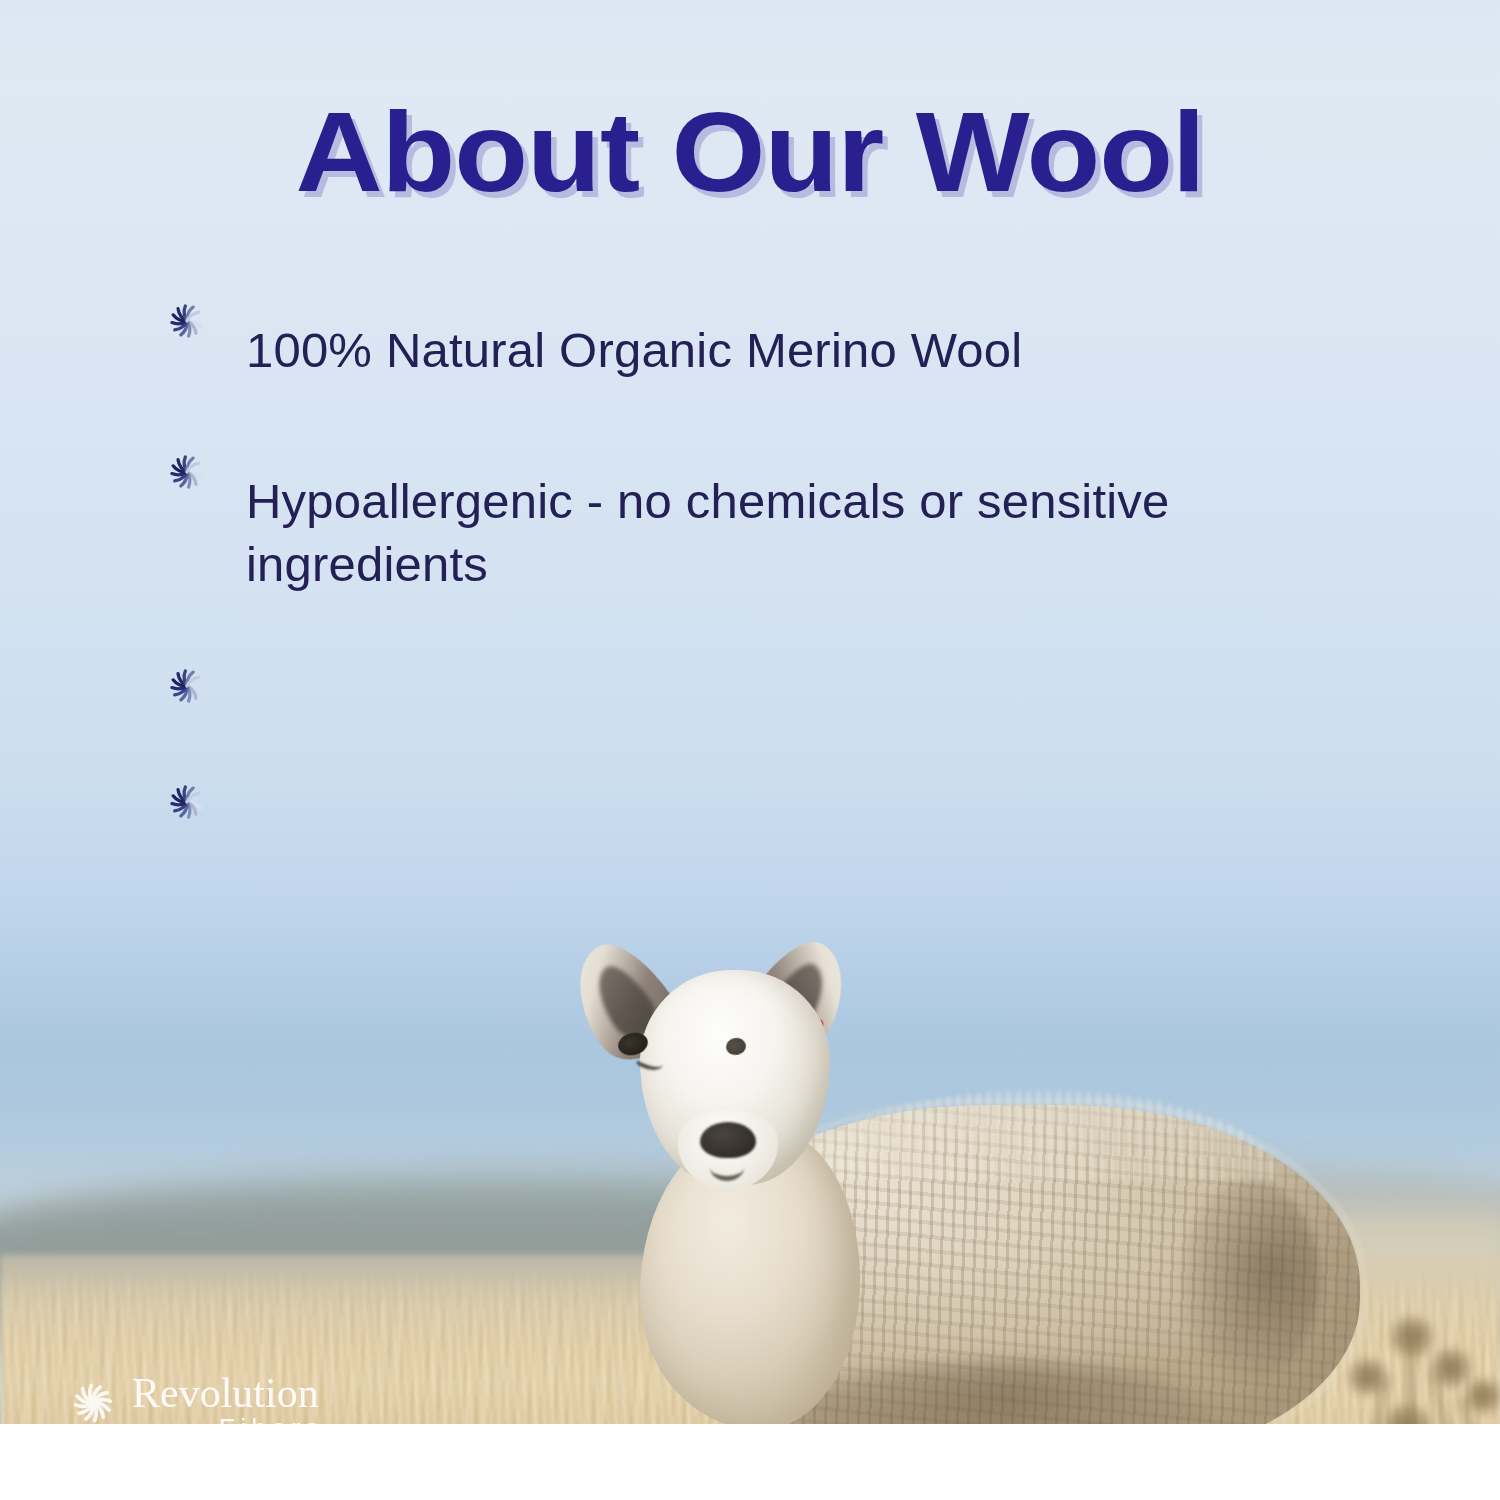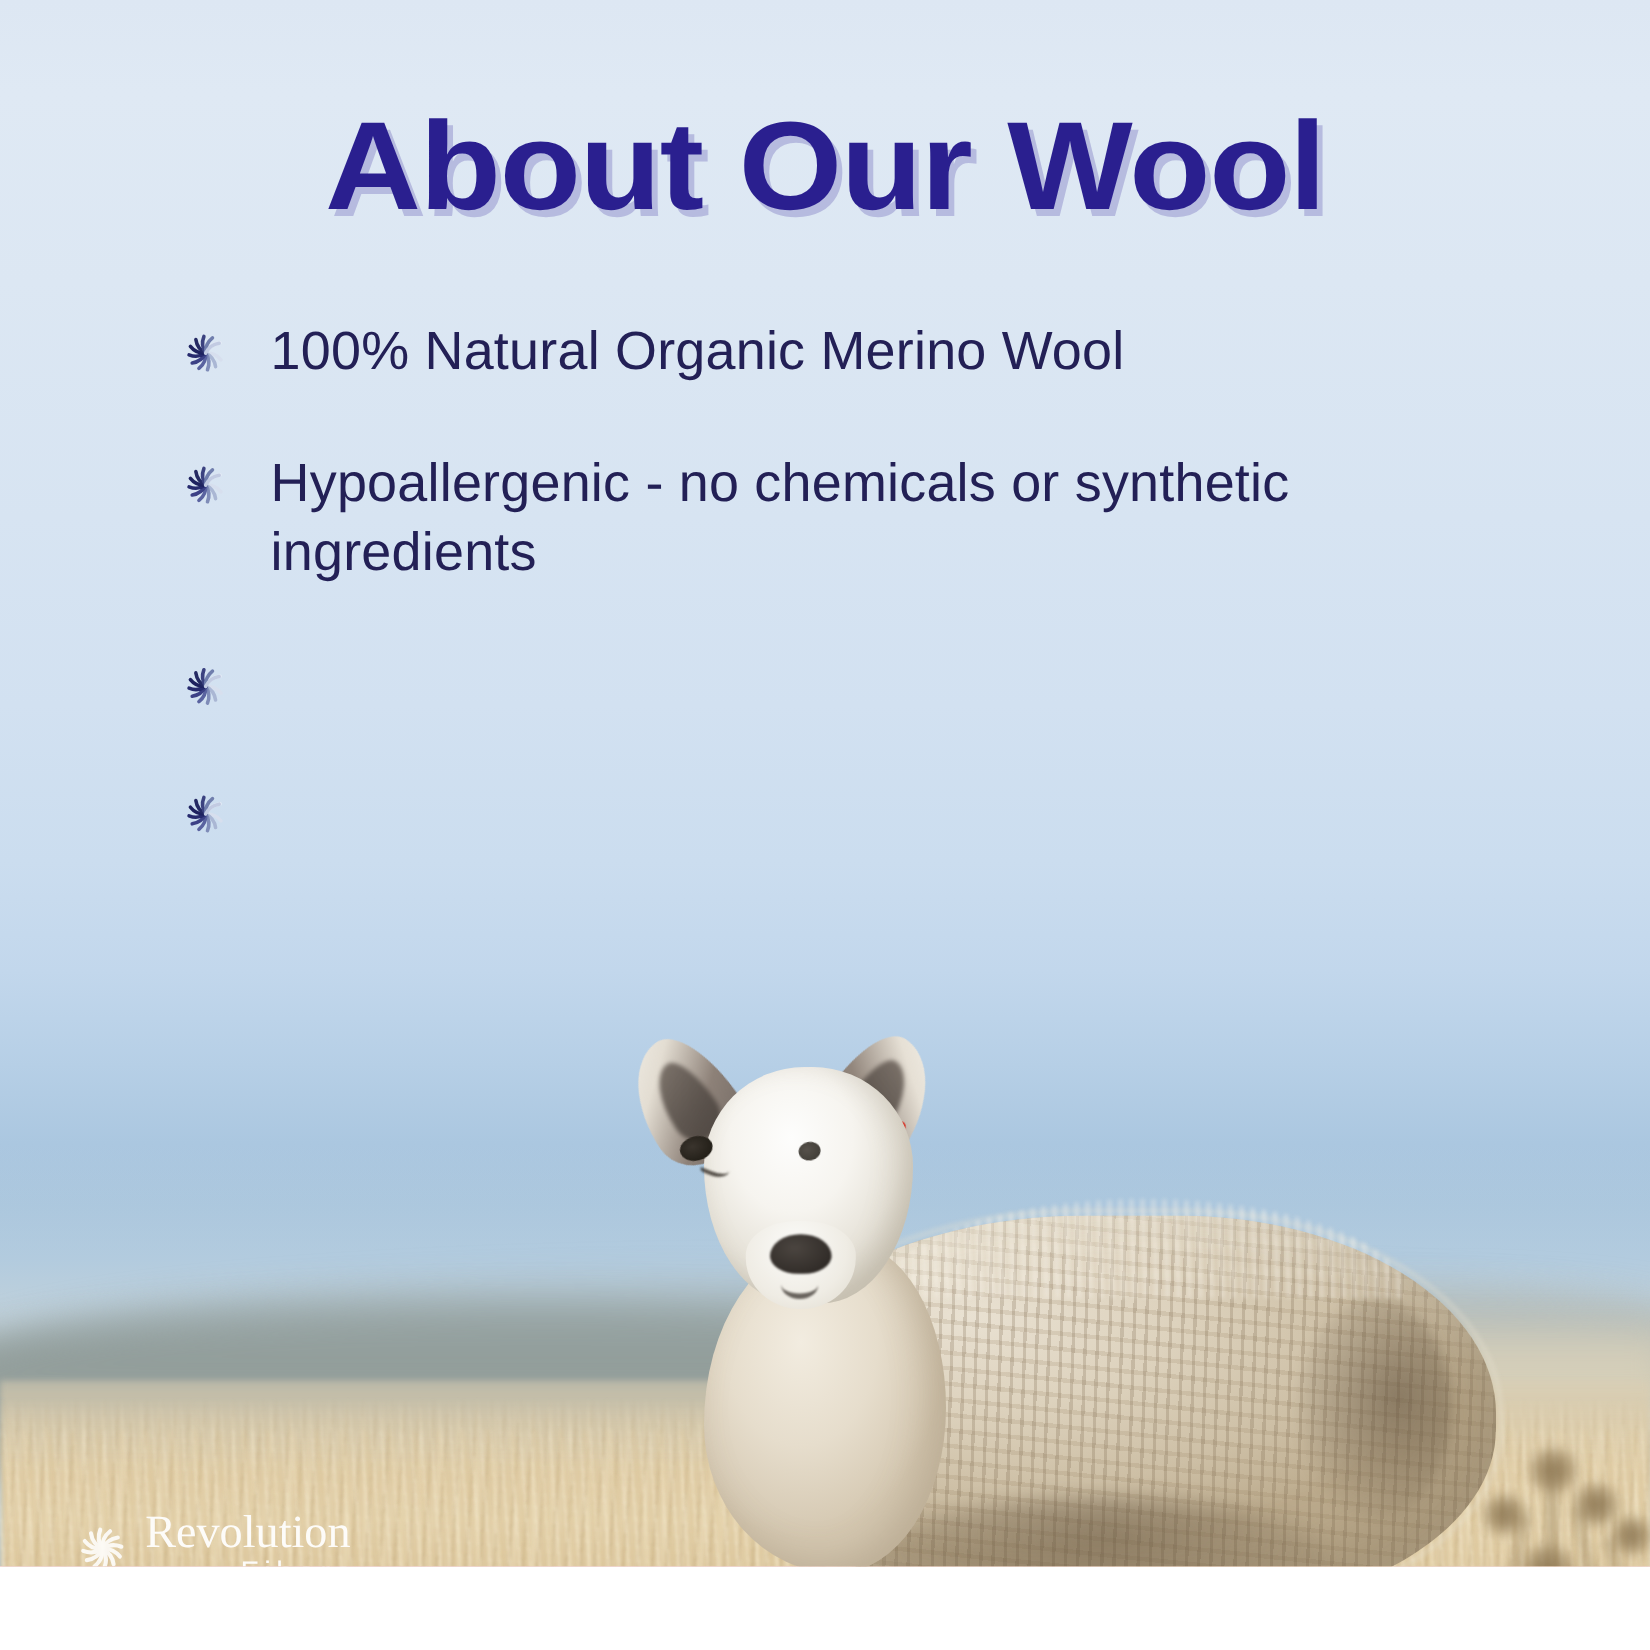--- a/index.html
+++ b/index.html
@@ -409,29 +409,30 @@
   }
   .bullet-icon svg { display: block; width: 54px; height: 54px; }
   .bullet-text {
     font-family: "Liberation Sans", sans-serif;
     font-weight: 300;
     font-size: 49px;
     line-height: 1.30;
     color: #232056;
     letter-spacing: 0.2px;
     max-width: 1070px;
+    margin-top: 31px;
   }
 
   
   .logo {
     position: absolute;
     left: 62px;
     top: 1372px;
     display: flex;
-    align-items: center;
+    align-items: flex-start;
     opacity: 0.93;
   }
   .logo-mark { width: 62px; height: 62px; margin-right: 8px; }
   .logo-mark svg { display: block; width: 62px; height: 62px; }
   .logo-words {
     display: flex;
     flex-direction: column;
     align-items: flex-end;
     line-height: 1;
   }
@@ -547,21 +548,21 @@
             <path d="M50 50 A30 30 0 0 1 78 47" stroke="#3c4186" transform="rotate(150 50 50)"></path>
             <path d="M50 50 A30 30 0 0 1 78 47" stroke="#262a6e" transform="rotate(180 50 50)"></path>
             <path d="M50 50 A30 30 0 0 1 78 47" stroke="#1e2260" transform="rotate(210 50 50)"></path>
             <path d="M50 50 A30 30 0 0 1 78 47" stroke="#242963" transform="rotate(240 50 50)"></path>
             <path d="M50 50 A30 30 0 0 1 78 47" stroke="#3b4280" transform="rotate(270 50 50)"></path>
             <path d="M50 50 A30 30 0 0 1 78 47" stroke="#707ead" transform="rotate(300 50 50)"></path>
             <path d="M50 50 A30 30 0 0 1 78 47" stroke="#c2cbe2" transform="rotate(330 50 50)"></path>
           </g>
         </svg>
       </span>
-      <span class="bullet-text">Hypoallergenic - no chemicals or synthetic ingredients</span>
+      <span class="bullet-text">Hypoallergenic - no chemicals or sensitive ingredients</span>
     </div>
 
     <div class="bullet-row">
       <span class="bullet-icon">
         <svg viewBox="0 0 100 100" aria-hidden="true">
           <g fill="none" stroke-linecap="round" stroke-width="6">
             <path d="M50 50 A30 30 0 0 1 74 33" stroke="#e9eef7"></path>
             <path d="M50 50 A30 30 0 0 1 78 47" stroke="#d7dfee" transform="rotate(30 50 50)"></path>
             <path d="M50 50 A30 30 0 0 1 78 47" stroke="#aab7d4" transform="rotate(60 50 50)"></path>
             <path d="M50 50 A30 30 0 0 1 78 47" stroke="#7f8cb8" transform="rotate(90 50 50)"></path>

